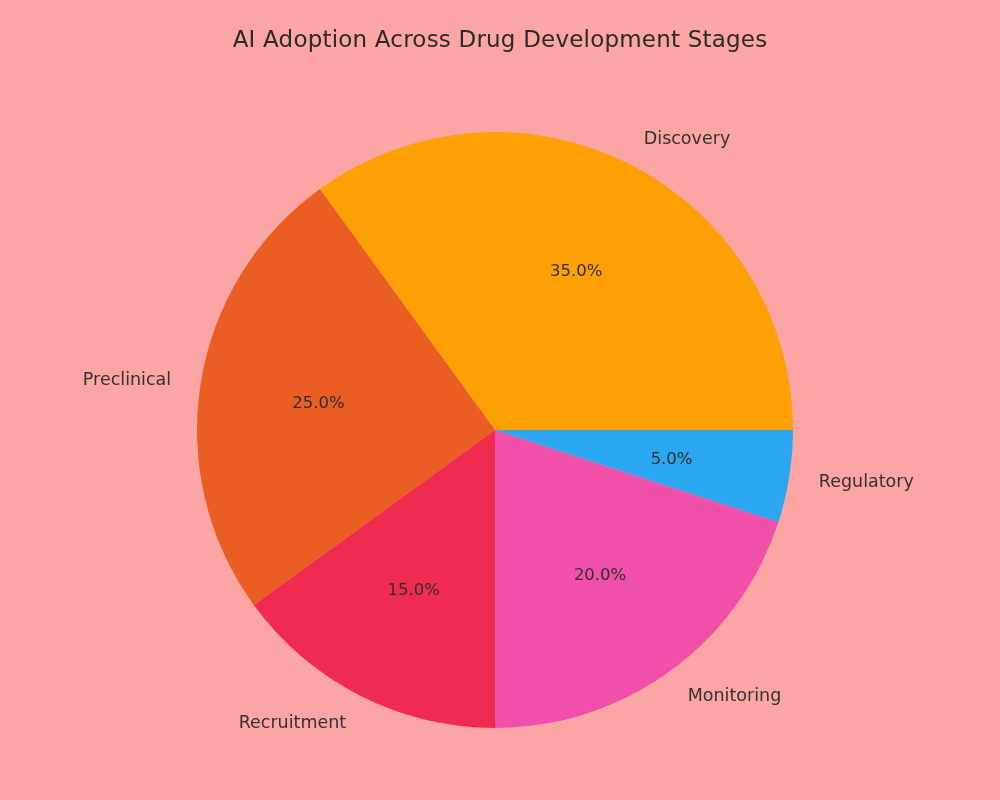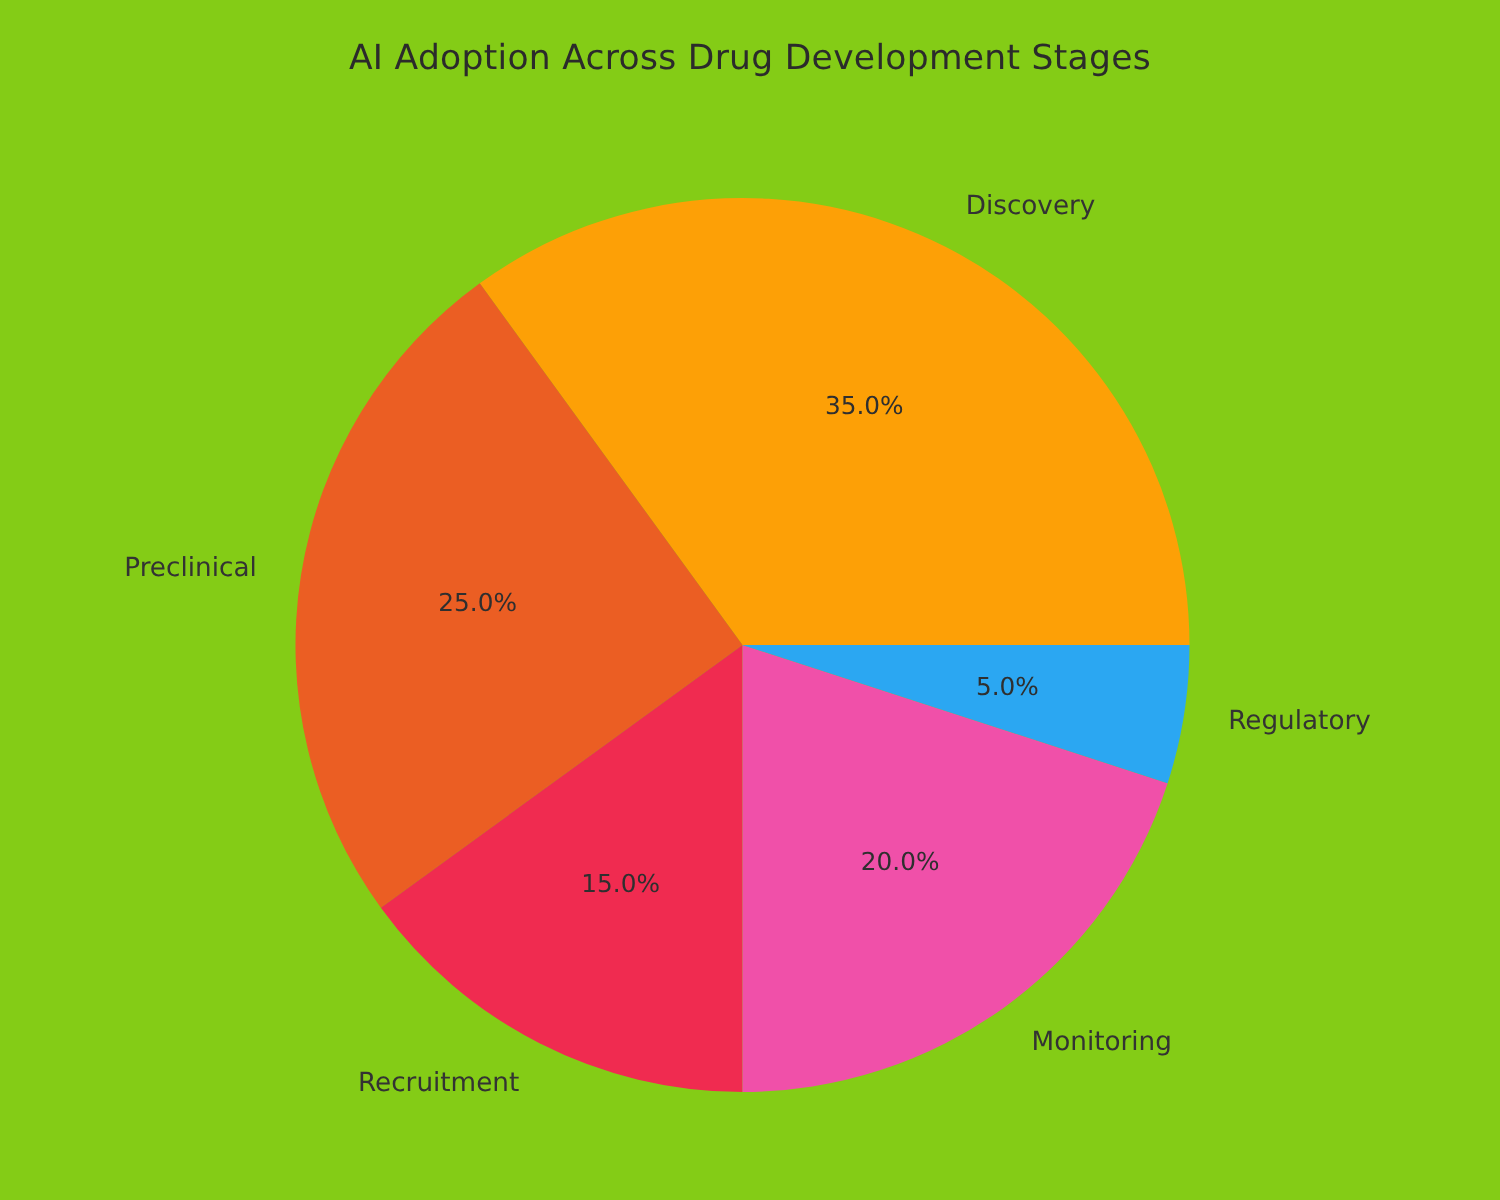--- a/index.html
+++ b/index.html
@@ -5,21 +5,21 @@
   html, body {
     margin: 0;
     padding: 0;
     background: #ffffff;
     font-family: "DejaVu Sans", "Liberation Sans", sans-serif;
   }
   .figure {
     position: relative;
     width: 1000px;
     height: 800px;
-    background: #84cc16;
+    background: #fca5a5;
     overflow: hidden;
   }
   .chart-title {
     position: absolute;
     top: 26px;
     left: 0;
     width: 100%;
     text-align: center;
     font-size: 23px;
     font-weight: 400;

